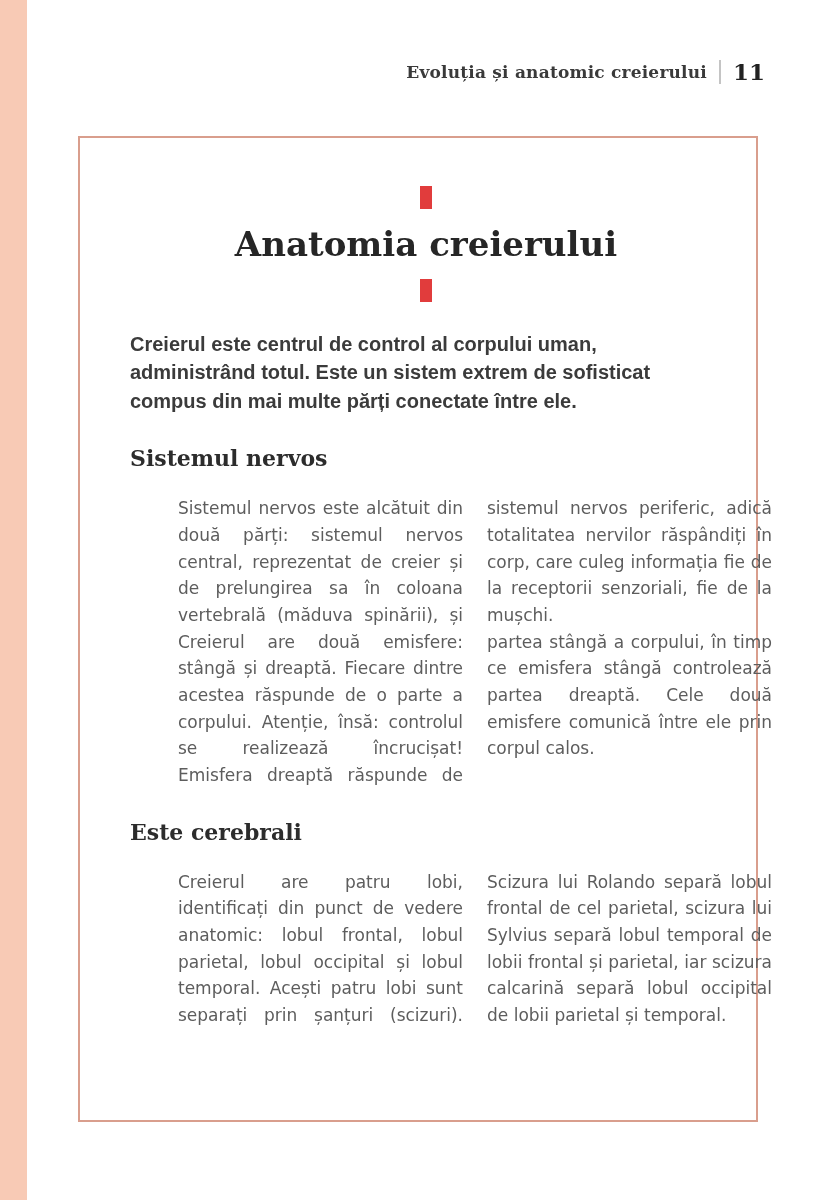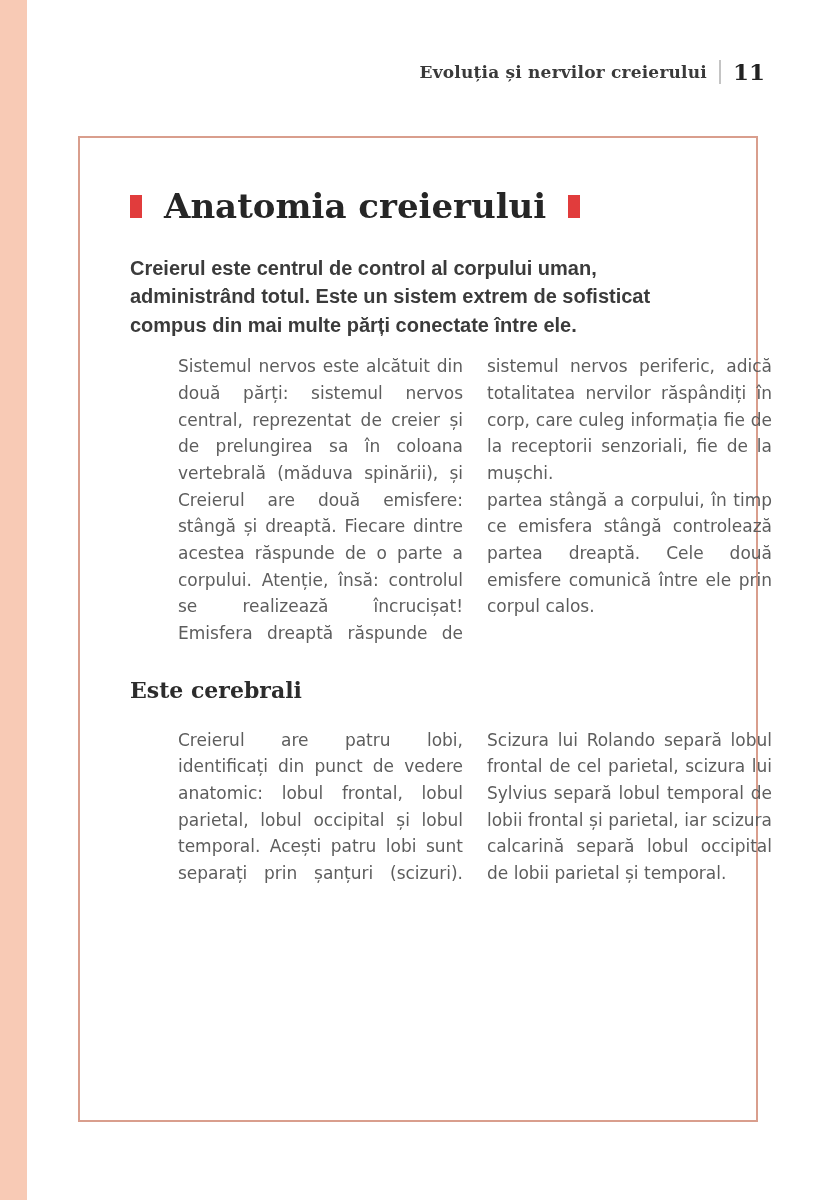--- a/index.html
+++ b/index.html
@@ -57,26 +57,27 @@
     position:absolute;
     left:78px; top:136px;
     width:680px; height:986px;
     border:2px solid var(--box-border);
     background:#ffffff;
     padding:48px 34px 0 50px;
   }
   .article-title{
     display:flex;
     align-items:center;
-    gap:22px;
+    gap:15px;
     font-family:"DejaVu Serif", serif;
     font-weight:bold;
     font-size:34px;
     color:var(--title-ink);
     margin-bottom:28px;
+    flex-direction:column;
   }
   .title-marker{
     display:inline-block;
     width:12px; height:23px;
     background:var(--accent);
     flex:0 0 auto;
   }
   .intro{
     font-family:Liberation Sans, sans-serif;
     font-weight:bold;
@@ -107,36 +108,37 @@
   }
 </style>
 </head>
 <body>
 
 <div class="page">
 
   <div class="left-strip"></div>
 
   <div class="running-header">
-    <span class="chapter-title">Evoluția și nervilor creierului</span>
+    <span class="chapter-title">Evoluția și anatomic creierului</span>
     <span class="header-sep"></span>
     <span class="page-number">11</span>
   </div>
 
   <div class="content-box">
 
     <h1 class="article-title">
       <span class="title-marker"></span>
       <span>Anatomia creierului</span>
       <span class="title-marker"></span>
     </h1>
 
     <p class="intro">Creierul este centrul de control al corpului uman, administrând totul. Este un sistem extrem de sofisticat compus din mai multe părți conectate între ele.</p>
 
     <section>
+      <h2 class="section-heading">Sistemul nervos</h2>
       <p class="section-body">Sistemul nervos este alcătuit din două părți: sistemul nervos central, reprezentat de creier și de prelungirea sa în coloana vertebrală (măduva spinării), și sistemul nervos periferic, adică totalitatea nervilor răspândiți în corp, care culeg informația fie de la receptorii senzoriali, fie de la mușchi.</p>
     </section>
 
     <section>
       <p class="section-body">Creierul are două emisfere: stângă și dreaptă. Fiecare dintre acestea răspunde de o parte a corpului. Atenție, însă: controlul se realizează încrucișat! Emisfera dreaptă răspunde de partea stângă a corpului, în timp ce emisfera stângă controlează partea dreaptă. Cele două emisfere comunică între ele prin corpul calos.</p>
     </section>
 
     <section>
       <h2 class="section-heading">Este cerebrali</h2>
       <p class="section-body">Creierul are patru lobi, identificați din punct de vedere anatomic: lobul frontal, lobul parietal, lobul occipital și lobul temporal. Acești patru lobi sunt separați prin șanțuri (scizuri). Scizura lui Rolando separă lobul frontal de cel parietal, scizura lui Sylvius separă lobul temporal de lobii frontal și parietal, iar scizura calcarină separă lobul occipital de lobii parietal și temporal.</p>

